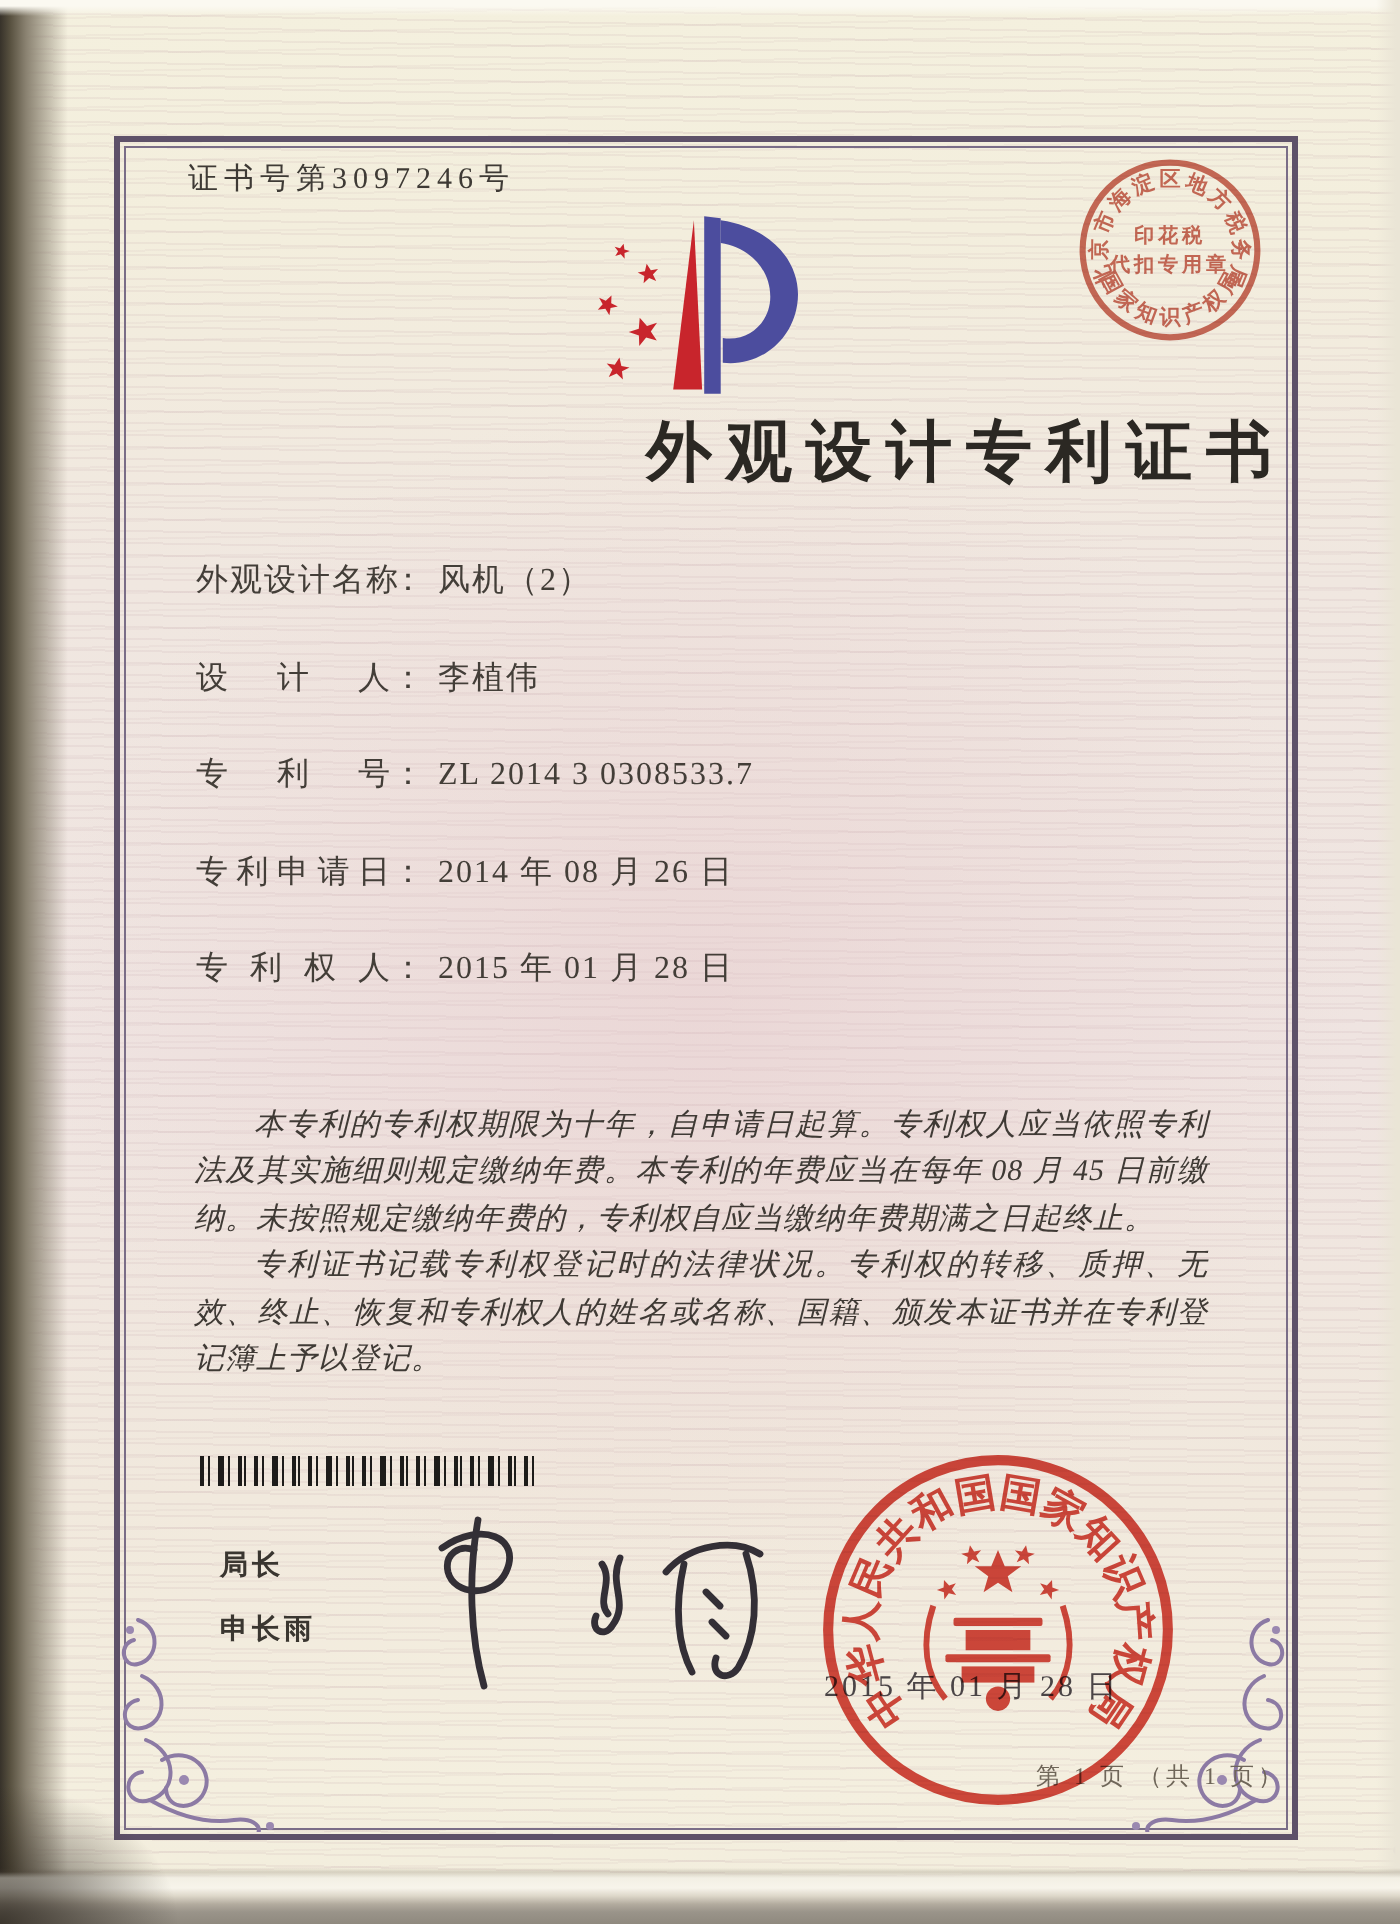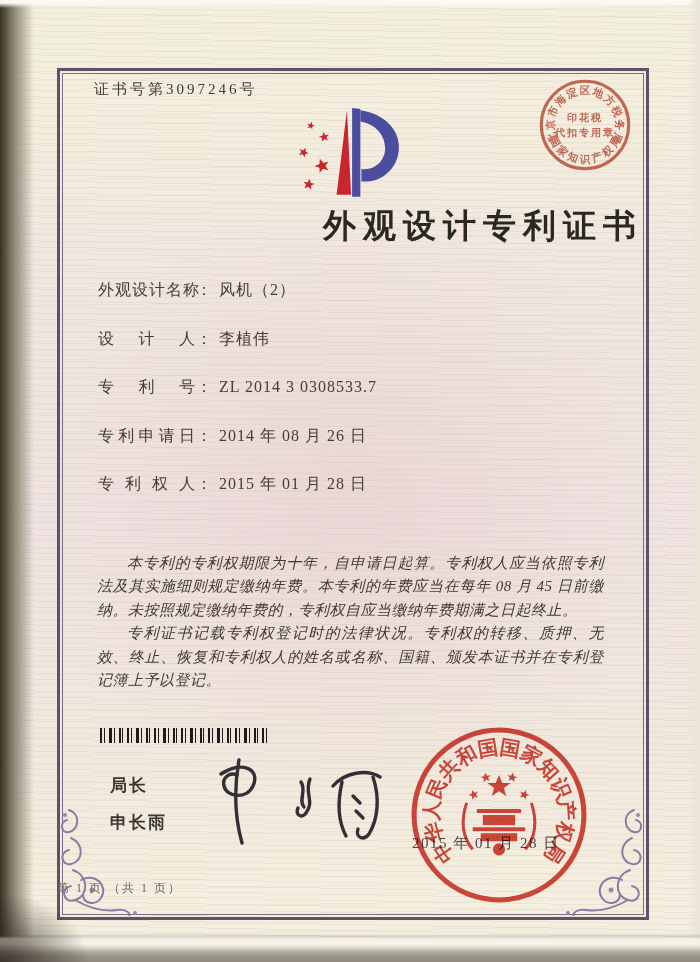--- a/index.html
+++ b/index.html
@@ -48,42 +48,42 @@
   .barcode{position:absolute;left:100px;top:728px;width:168px;height:15px;z-index:5;
     background:repeating-linear-gradient(90deg,
       #1d1c1a 0 2px, rgba(0,0,0,0) 2px 4px,
       #1d1c1a 4px 5px, rgba(0,0,0,0) 5px 9px,
       #1d1c1a 9px 12px, rgba(0,0,0,0) 12px 14px,
       #1d1c1a 14px 15px, rgba(0,0,0,0) 15px 19px,
       #1d1c1a 19px 21px, rgba(0,0,0,0) 21px 22px,
       #1d1c1a 22px 23px, rgba(0,0,0,0) 23px 27px);}
 
   .signer{position:absolute;left:110px;top:774px;z-index:5;
-    font-family:"Liberation Sans","DejaVu Sans",sans-serif;font-weight:bold;color:#3a3630;font-size:17px;}
+    font-family:"Liberation Sans","DejaVu Sans",sans-serif;font-weight:bold;color:#3a3630;font-size:14px;}
   .signer div{margin-bottom:14px;letter-spacing:2px;}
 
   .signature{position:absolute;left:205px;top:742px;width:200px;height:110px;z-index:6;}
   .signature path{stroke:#332f36;stroke-width:3.4;fill:none;stroke-linecap:round;stroke-linejoin:round;}
 
   .issue-date{position:absolute;left:412px;top:834px;font-size:15px;color:#4a4446;letter-spacing:1.5px;z-index:5;}
 
   .seal{position:absolute;left:408px;top:724px;width:182px;height:182px;z-index:7;
     mix-blend-mode:multiply;opacity:0.88;}
   .seal .ring text{font-size:20px;font-weight:bold;fill:#d03226;text-anchor:middle;dominant-baseline:central;
     font-family:"Liberation Serif","DejaVu Serif",serif;}
   .seal .emblem{fill:#d03226;}
 
   .tax-stamp{position:absolute;left:537px;top:77px;width:96px;height:96px;z-index:7;
     mix-blend-mode:multiply;opacity:0.8;}
   .tax-stamp .ring text{font-size:11px;font-weight:bold;fill:#bf4a38;text-anchor:middle;dominant-baseline:central;
     font-family:"Liberation Serif","DejaVu Serif",serif;}
   .tax-stamp .center-text{font-size:10.5px;font-weight:bold;fill:#bf4a38;text-anchor:middle;letter-spacing:2px;
     font-family:"Liberation Serif","DejaVu Serif",serif;}
 
-  .page-footer{position:absolute;left:57px;width:586px;top:880px;text-align:left;font-size:12px;
+  .page-footer{position:absolute;left:57px;width:586px;top:880px;text-align:right;font-size:12px;
     color:#6f6659;letter-spacing:2px;z-index:5;}
 
   .flourish{position:absolute;width:82px;height:112px;z-index:4;}
   .flourish path{stroke:#8c7aa4;stroke-width:2;fill:none;stroke-linecap:round;}
   .flourish .dot{fill:#9a88b0;}
   .flourish-left{left:59px;top:804px;}
   .flourish-right{left:562px;top:804px;transform:scaleX(-1);}
   .flourish-page{left:648px;top:862px;opacity:0.55;transform:scaleX(-1) scale(0.9);z-index:2;}
 </style>
 </head>

